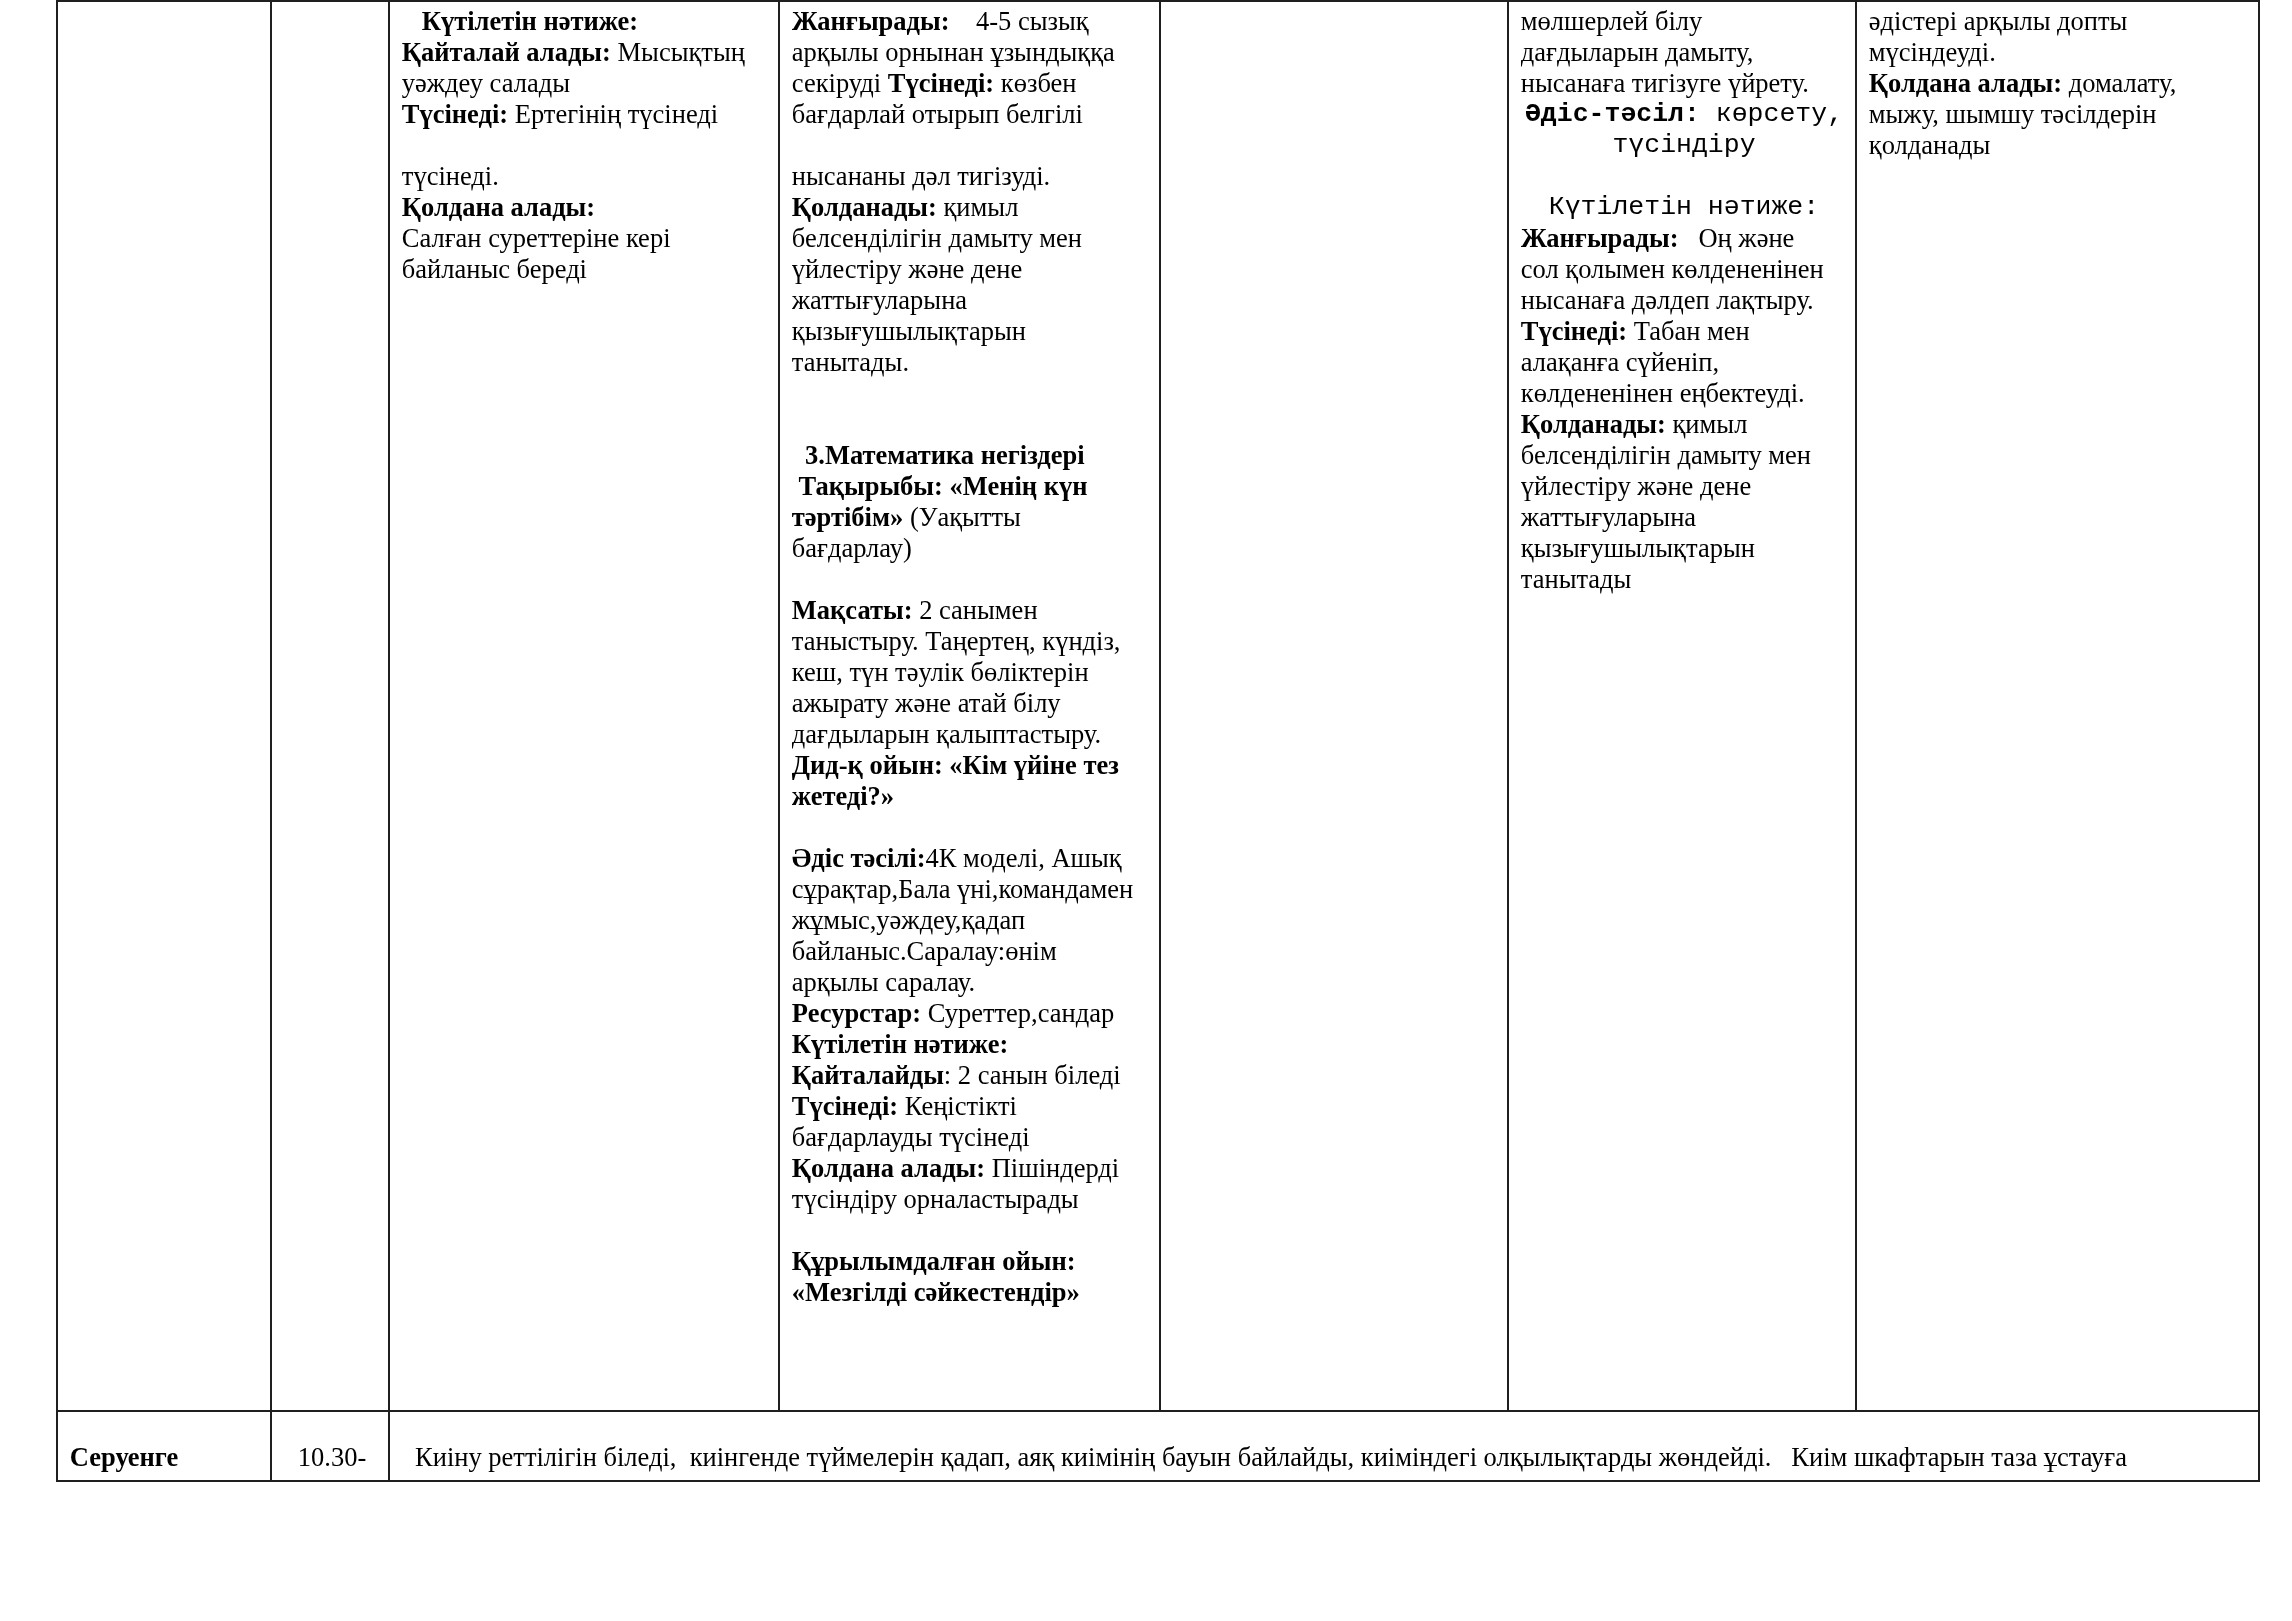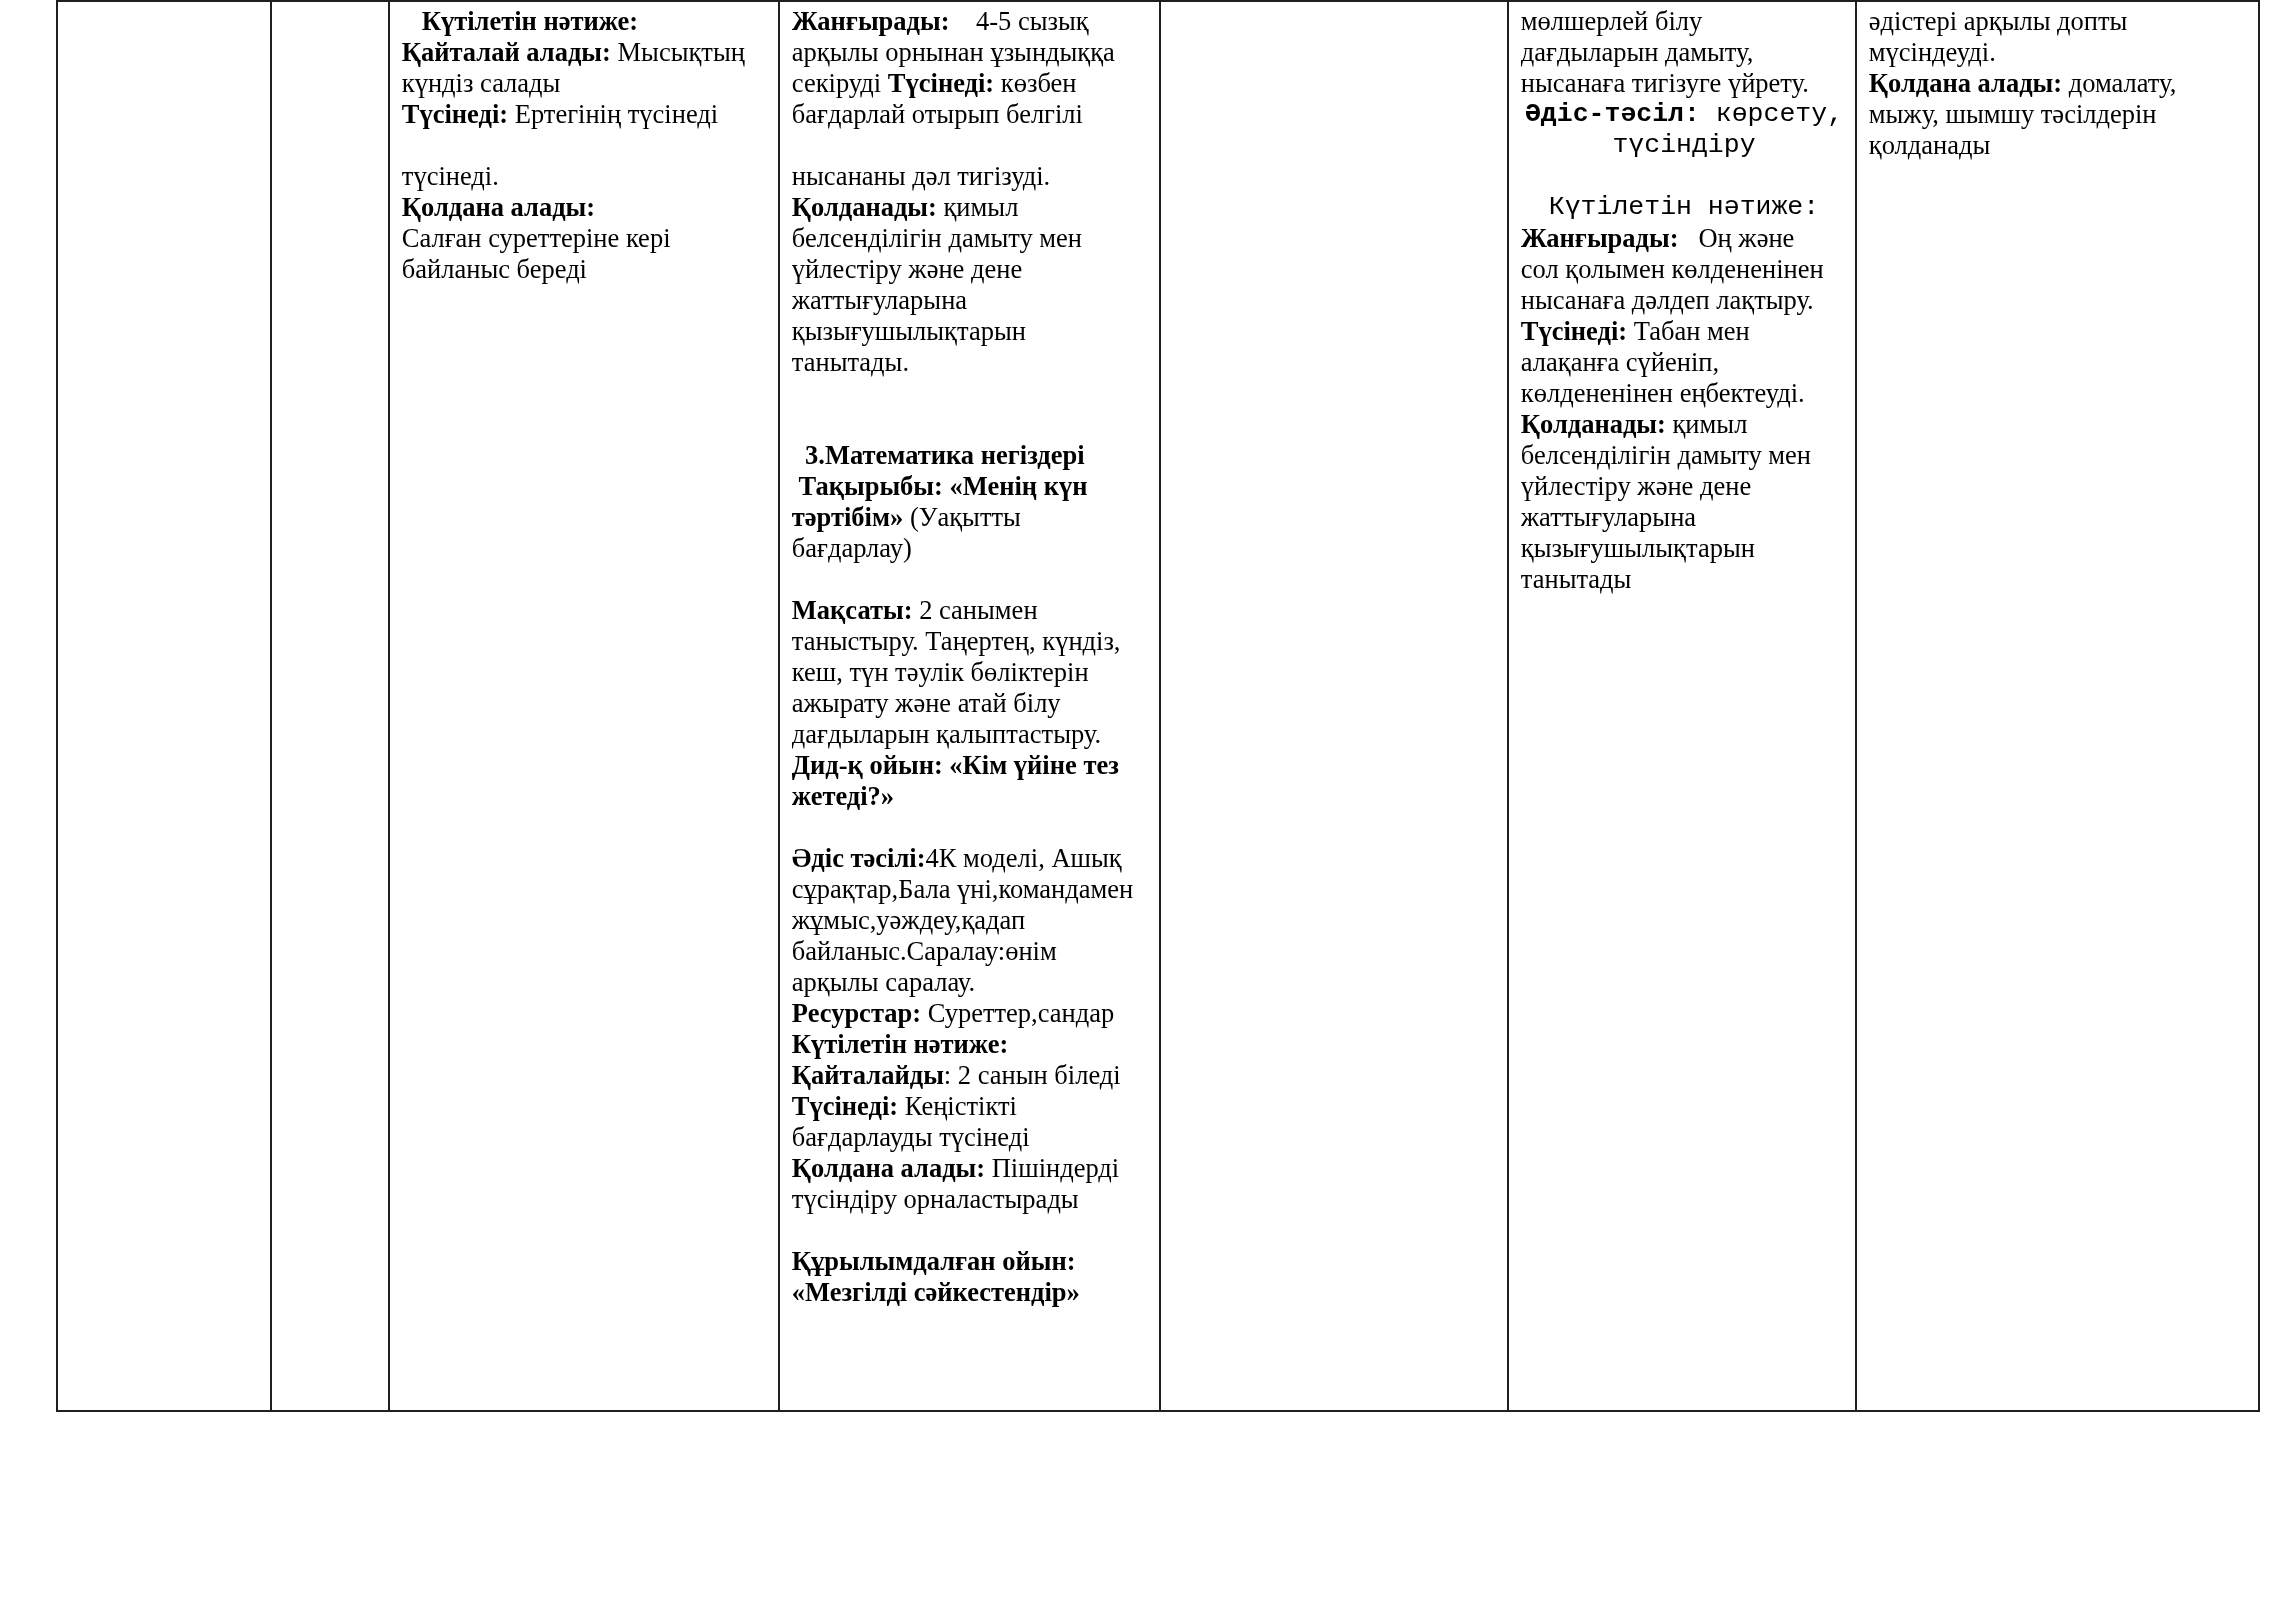--- a/index.html
+++ b/index.html
@@ -53,21 +53,21 @@
       <col style="width:403px">
     </colgroup>
     <tbody>
         <tr class="main-row">
       <td></td>
       <td></td>
       <td>
         <div class="cellwrap">
               <div class="ln"><b>   Күтілетін нәтиже:</b></div>
               <div class="ln"><b>Қайталай алады:</b><span> Мысықтың</span></div>
-              <div class="ln"><span>күндіз салады</span></div>
+              <div class="ln"><span>уәждеу салады</span></div>
               <div class="ln"><b>Түсінеді:</b><span> Ертегінің түсінеді</span></div>
               <div class="ln">&nbsp;</div>
               <div class="ln"><span>түсінеді.</span></div>
               <div class="ln"><b>Қолдана алады:</b></div>
               <div class="ln"><span>Салған суреттеріне кері</span></div>
               <div class="ln"><span>байланыс береді</span></div>
             </div>
       </td>
       <td>
         <div class="cellwrap">
@@ -142,16 +142,27 @@
       <td>
         <div class="cellwrap">
               <div class="ln"><span>әдістері арқылы допты</span></div>
               <div class="ln"><span>мүсіндеуді.</span></div>
               <div class="ln"><b>Қолдана алады:</b><span> домалату,</span></div>
               <div class="ln"><span>мыжу, шымшу тәсілдерін</span></div>
               <div class="ln"><span>қолданады</span></div>
             </div>
       </td>
     </tr>
+    <tr class="bottom-row">
+      <td class="activity-label">
+        <span>Серуенге</span>
+      </td>
+      <td class="time-label">
+        <span>10.30-</span>
+      </td>
+      <td colspan="5">
+        <div class="walk-desc">  Киіну реттілігін біледі,  киінгенде түймелерін қадап, аяқ киімінің бауын байлайды, киіміндегі олқылықтарды жөндейді.   Киім шкафтарын таза ұстауға</div>
+      </td>
+    </tr>
   </tbody>
     </table>
 </div>
 
 
 </body></html>

